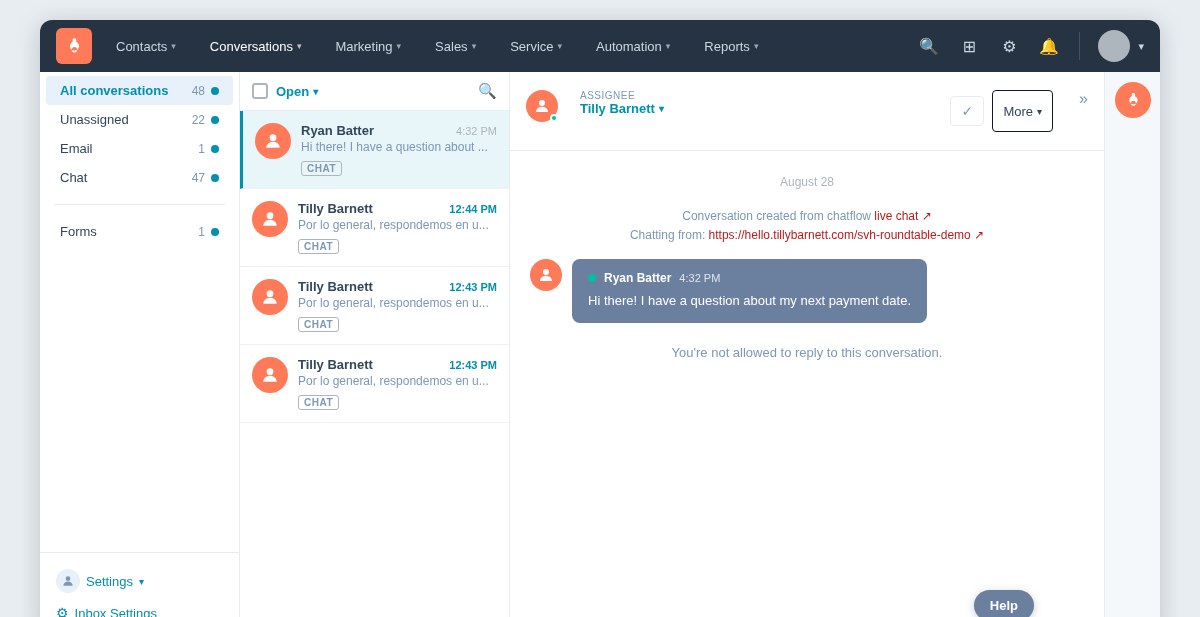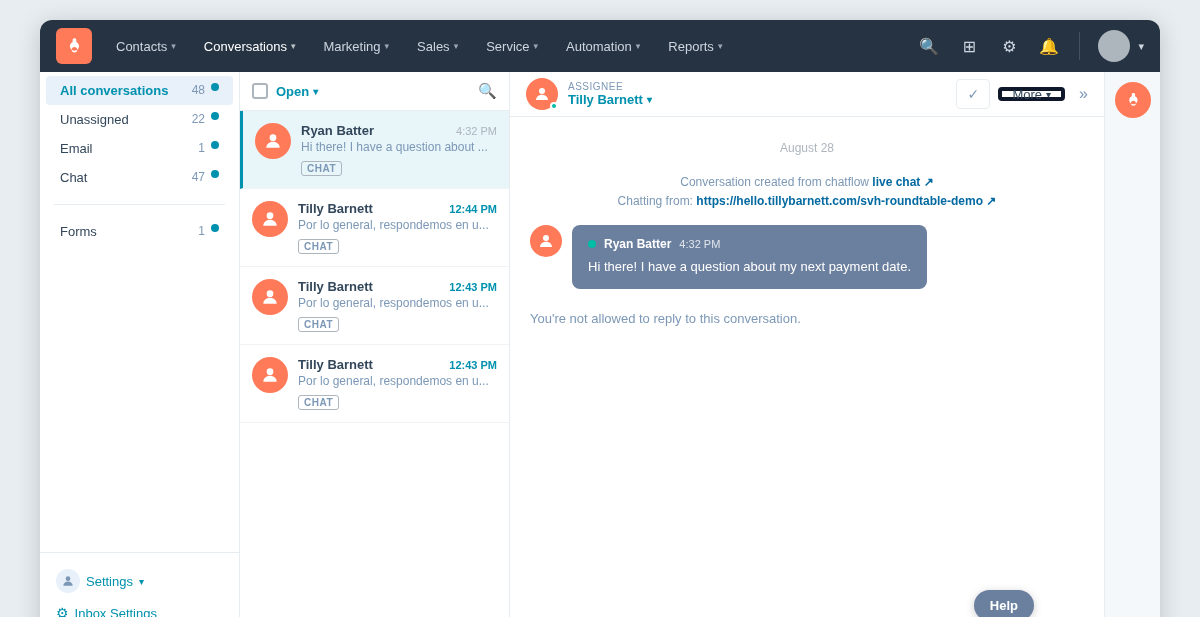--- a/index.html
+++ b/index.html
@@ -37,21 +37,21 @@
       align-items: center;
       justify-content: center;
       margin-right: 12px;
       flex-shrink: 0;
     }
     .hubspot-logo svg { width: 22px; height: 22px; }
     .nav-items {
       display: flex;
       align-items: flex-end;
       flex: 1;
-      gap: 4px;
+      gap: 10px;
     }
     .nav-item {
       color: #cdd6e0;
       font-size: 13px;
       font-weight: 500;
       padding: 6px 12px;
       cursor: pointer;
       display: flex;
       align-items: center;
       gap: 4px;
@@ -128,20 +128,21 @@
     }
     .compose-btn .collapse-icon {
       font-size: 14px;
       opacity: 0.7;
     }
     .sidebar-section {
       padding: 4px 0;
     }
     .sidebar-item {
       display: flex;
+      align-items: center;
       padding: 7px 14px;
       font-size: 13px;
       cursor: pointer;
       border-radius: 4px;
       margin: 0 6px;
       color: #33475b;
     }
     .sidebar-item.active { background: #e8f0f9; font-weight: 600; color: #0091ae; }
     .sidebar-item .item-count {
       margin-left: auto;
@@ -297,24 +298,24 @@
     
     .chat-main {
       flex: 1;
       display: flex;
       flex-direction: column;
       background: #fff;
       position: relative;
     }
     .chat-header {
       display: flex;
-      align-items: center;
-      padding: 6px 16px;
+      align-items: flex-start;
+      padding: 18px 16px;
       border-bottom: 1px solid #e7ecf0;
-      gap: 10px;
+      gap: 22px;
     }
     .assignee-avatar {
       width: 32px;
       height: 32px;
       background: #ff7a59;
       border-radius: 50%;
       display: flex;
       align-items: center;
       justify-content: center;
       flex-shrink: 0;
@@ -359,23 +360,23 @@
       background: #fff;
       border-radius: 4px;
       display: flex;
       align-items: center;
       justify-content: center;
       cursor: pointer;
       color: #7c98b6;
       font-size: 14px;
     }
     .more-btn {
-      height: 14px;
+      height: 42px;
       padding: 0 10px;
-      border: 4px solid #0f172a;
+      border: 1px solid #0f172a;
       background: #fff;
       border-radius: 4px;
       display: flex;
       align-items: center;
       justify-content: center;
       cursor: pointer;
       color: #33475b;
       font-size: 13px;
       gap: 4px;
     }
@@ -419,23 +420,22 @@
       font-size: 14px;
       color: #33475b;
     }
     .system-msg {
       font-size: 12px;
       color: #7c98b6;
       text-align: center;
       line-height: 1.6;
     }
     .system-msg a {
-      color: #0369a1;
+      color: #b91c1c;
       text-decoration: none;
-      font-weight: bold;
     }
     .chat-bubble-row {
       display: flex;
       align-items: flex-start;
       gap: 10px;
     }
     .bubble-avatar {
       width: 32px;
       height: 32px;
       background: #ff7a59;
@@ -478,21 +478,21 @@
       line-height: 1.5;
     }
     .reassign-msg {
       font-size: 12px;
       color: #adb5bd;
       text-align: center;
     }
     .no-reply-msg {
       font-size: 13px;
       color: #7c98b6;
-      text-align: left;
+      text-align: center;
       padding: 8px 0;
     }
 
     
     .right-panel {
       width: 56px;
       background: #f5f8fa;
       border-left: 1px solid #e7ecf0;
       display: flex;
       flex-direction: column;

